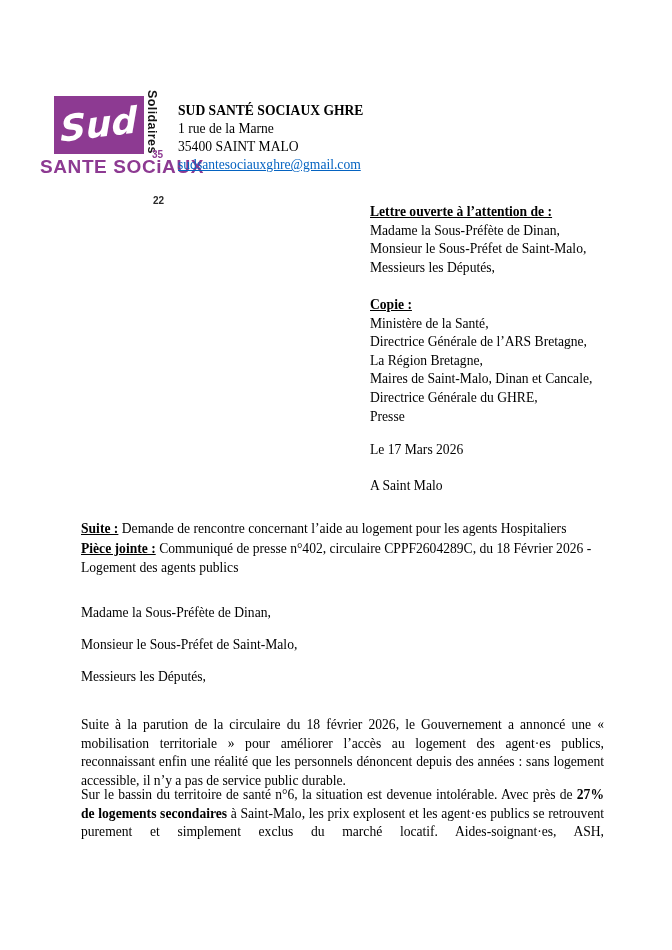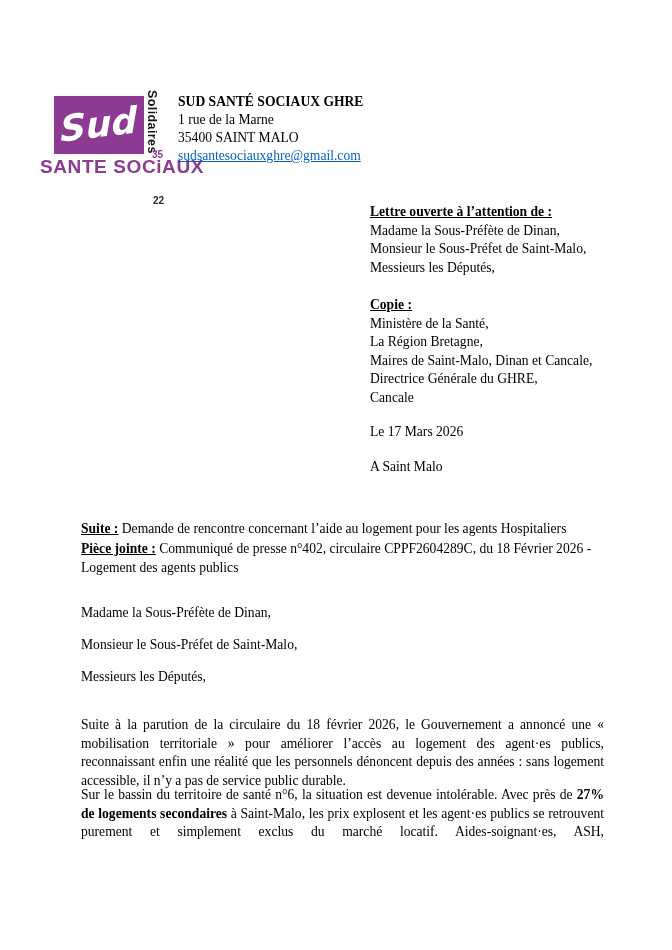--- a/index.html
+++ b/index.html
@@ -37,21 +37,21 @@
     position:absolute; left:0; top:66px;
     font-family:"Liberation Sans", sans-serif;
     font-weight:bold; font-size:19px; letter-spacing:0.6px;
     color:#8d3a92; white-space:nowrap;
   }
   .dept { position:absolute; font-family:"Liberation Sans", sans-serif; font-weight:bold; font-size:10px; }
   .dept-top { left:112px; top:59px; color:#8d3a92; }
   .dept-bottom { left:113px; top:69px; color:#2a2a2a;margin-top:36px; }
 
   .sender { position:absolute; left:138px; top:5px; line-height:18px; }
-  .sender-name { font-weight:bold; }
+  .sender-name { font-weight:bold;margin-top:9px; }
   .sender-email { color:#0563c1; text-decoration:underline; cursor:pointer; }
 
   
   .recipients { position:absolute; left:370px; top:203px; line-height:18.6px; }
   .hd-bold-ul { font-weight:bold; text-decoration:underline; }
   .spacer { height:18.6px; }
   .spacer-sm { height:15px; }
   .spacer-md { height:17px; }
 
   
@@ -96,24 +96,25 @@
   </div>
 
   <div class="recipients">
     <div class="hd-bold-ul">Lettre ouverte à l’attention de :</div>
     <div>Madame la Sous-Préfète de Dinan,</div>
     <div>Monsieur le Sous-Préfet de Saint-Malo,</div>
     <div>Messieurs les Députés,</div>
     <div class="spacer"></div>
     <div class="hd-bold-ul">Copie :</div>
     <div>Ministère de la Santé,</div>
+    <div>Directrice Générale de l’ARS Bretagne,</div>
     <div>La Région Bretagne,</div>
     <div>Maires de Saint-Malo, Dinan et Cancale,</div>
     <div>Directrice Générale du GHRE,</div>
-    <div>Cancale</div>
+    <div>Presse</div>
     <div class="spacer-sm"></div>
     <div>Le 17 Mars 2026</div>
     <div class="spacer-md"></div>
     <div>A Saint Malo</div>
   </div>
 
   <div class="subject">
     <div class="subject-objet">
       <span class="subject-lbl">Suite :</span><span> Demande de rencontre concernant l’aide au logement pour les agents Hospitaliers</span>
     </div>

